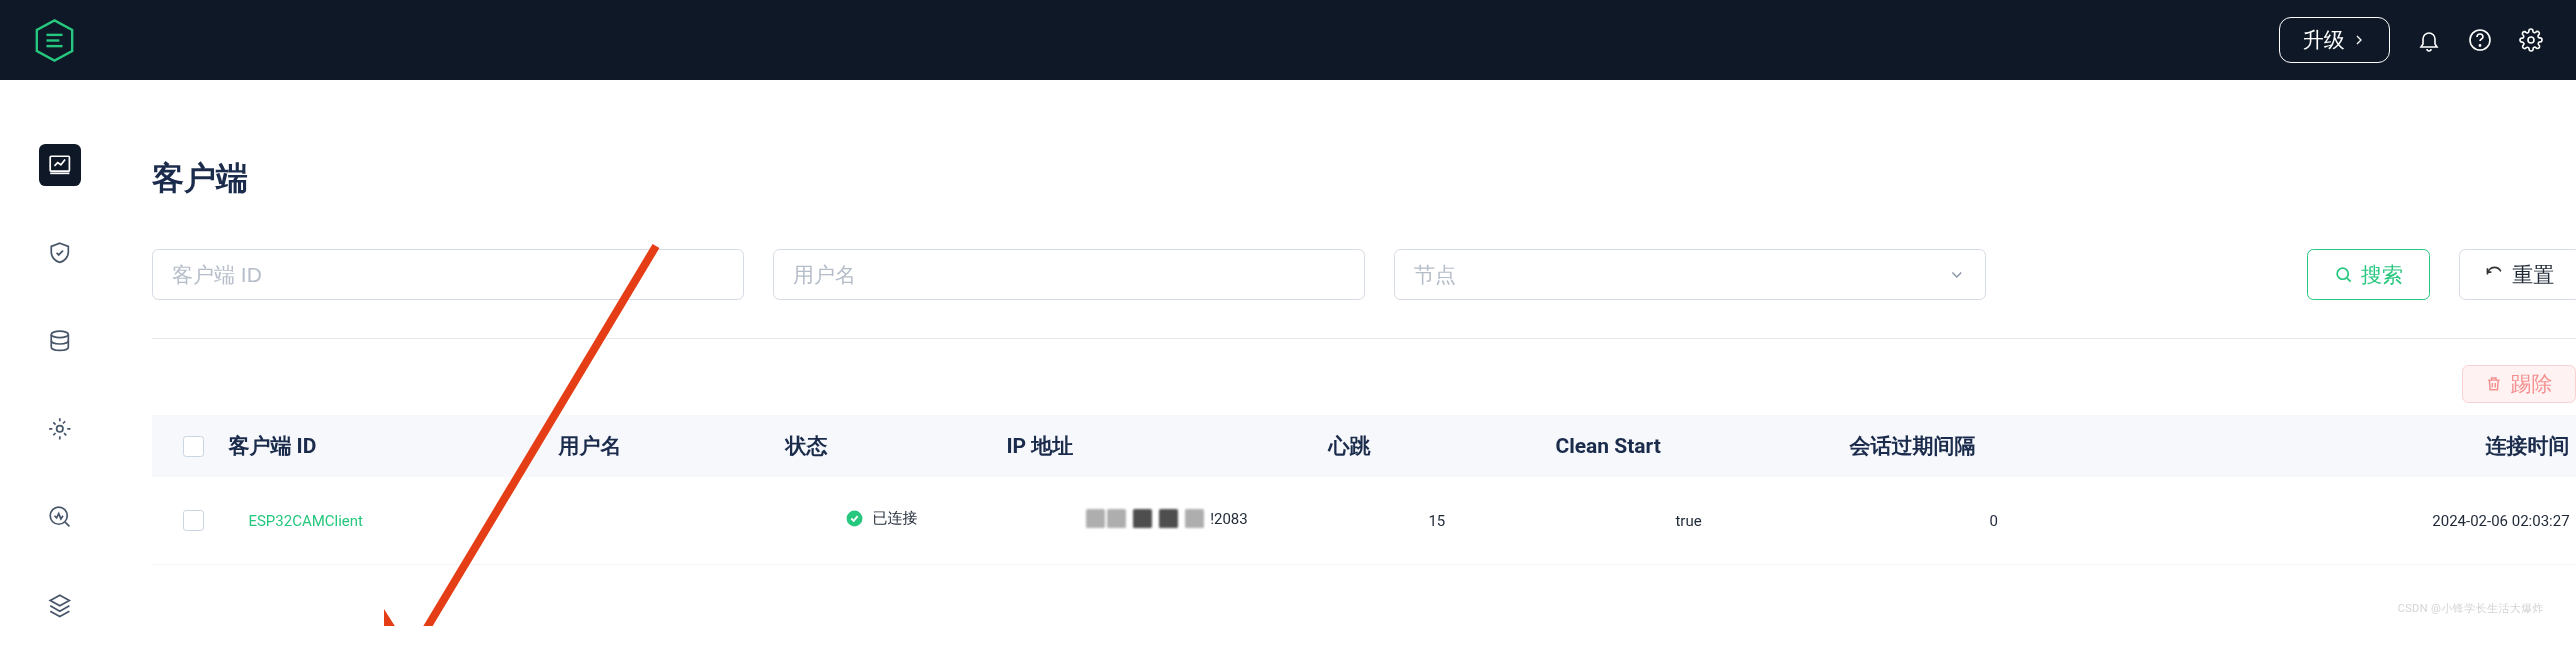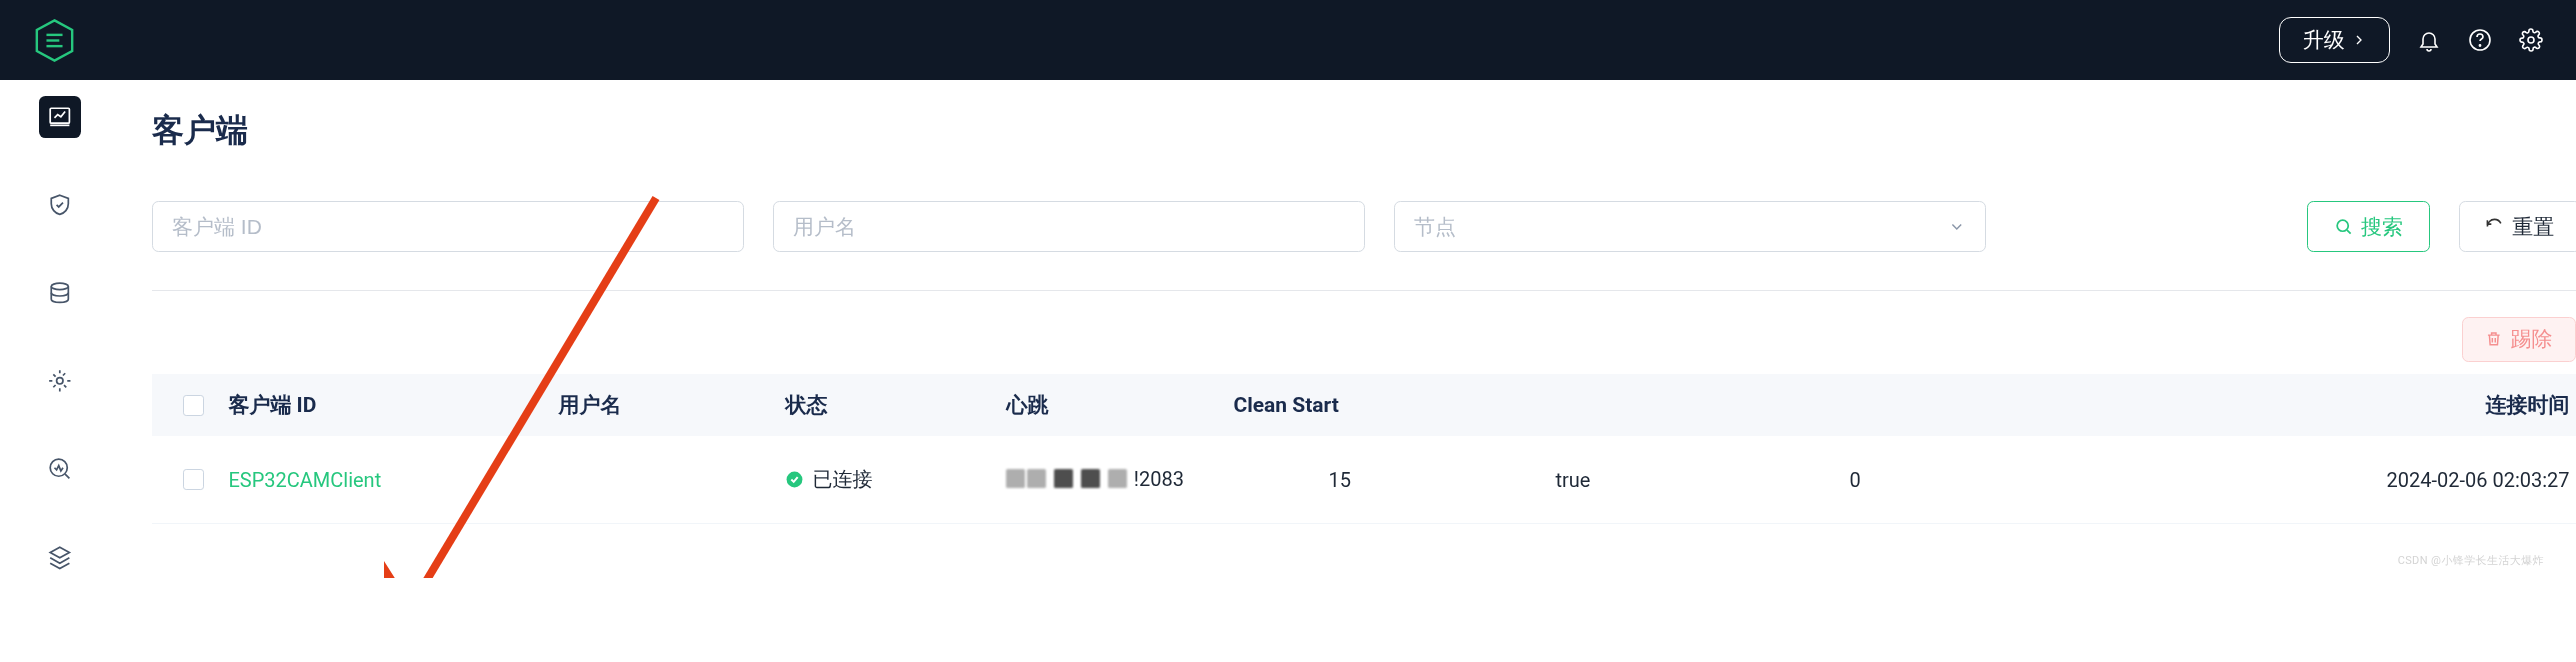--- a/index.html
+++ b/index.html
@@ -7,21 +7,21 @@
     
     .topbar { height: 80px; background: #0f1826; display: flex; align-items: center; justify-content: space-between; padding: 0 32px; }
     .logo-wrap { display: flex; align-items: center; }
     .logo-hex { width: 45px; height: 45px; }
     .topbar-right { display: flex; align-items: center; gap: 25.6px; }
     .upgrade-btn { border: 1.6px solid #fff; color: #fff; background: transparent; border-radius: 12px; padding: 8px 22.4px; font-size: 21px; font-weight: 500; display: inline-flex; align-items: center; gap: 6.4px; cursor: pointer; }
     .upgrade-btn svg { width: 16px; height: 16px; }
     .topbar-icon { width: 25.6px; height: 25.6px; color: #fff; cursor: pointer; display: flex; align-items: center; justify-content: center; }
     .topbar-icon svg { width: 24px; height: 24px; stroke: #fff; fill: none; stroke-width: 1.6; }
     
-    .layout { display: flex; }
+    .layout { display: flex; margin-top: 48px; }
     .sidebar { width: 120px; background: #fff; padding-top: 16px; display: flex; flex-direction: column; align-items: center; gap: 46px; }
     .side-item { width: 42px; height: 42px; display: flex; align-items: center; justify-content: center; border-radius: 6.4px; cursor: pointer; color: #475569; }
     .side-item.active { background: #0f1826; color: #fff; }
     .side-item svg { width: 25.6px; height: 25.6px; stroke: currentColor; fill: none; stroke-width: 1.6; }
     
     .content { flex: 1; padding: 29px 0 32px 32px; position: relative; }
     .title { font-size: 32px; font-weight: 700; color: #1a2b4c; margin-bottom: 48px; }
     
     .filters { display: flex; align-items: center; gap: 29px; padding-bottom: 38px; border-bottom: 0.8px solid #e5e7eb; margin-right: 0; }
     .filter-input { height: 51px; border: 0.8px solid #d5dbe2; border-radius: 6.4px; padding: 0 19px; font-size: 21px; color: #1f2937; background: #fff; }
@@ -30,27 +30,27 @@
     .fi-user { width: 592px; }
     .filter-select { width: 592px; height: 51px; border: 0.8px solid #d5dbe2; border-radius: 6.4px; padding: 0 19px; font-size: 21px; color: #b5bdc9; background: #fff; display: flex; align-items: center; justify-content: space-between; cursor: pointer; }
     .filter-select svg { width: 17.6px; height: 17.6px; stroke: #8a96a8; fill: none; stroke-width: 2; }
     .filter-spacer { flex: 1; }
     .search-btn { height: 51px; border: 1.6px solid #26c77e; color: #26c77e; background: #fff; border-radius: 6.4px; padding: 0 25.6px; font-size: 21px; font-weight: 400; display: inline-flex; align-items: center; gap: 8px; cursor: pointer; }
     .search-btn svg { width: 19px; height: 19px; stroke: #26c77e; fill: none; stroke-width: 2.2; }
     .reset-btn { height: 51px; border: 0.8px solid #d5dbe2; color: #1f2937; background: #fff; border-radius: 6.4px; padding: 0 25.6px; font-size: 21px; display: inline-flex; align-items: center; gap: 8px; cursor: pointer; margin-right: -4.8px; }
     .reset-btn svg { width: 19px; height: 19px; stroke: #333; fill: none; stroke-width: 2; }
     
     .toolbar { display: flex; justify-content: flex-end; padding: 25.6px 0 12.8px; }
-    .kick-btn { height: 45px; border: 0.8px solid #fbd0d0; color: #f58f8f; background: #fef2f2; border-radius: 6.4px; padding: 0 22.4px; font-size: 21px; display: inline-flex; align-items: center; gap: 8px; cursor: not-allowed; }
+    .kick-btn { height: 38px; border: 0.8px solid #fbd0d0; color: #f58f8f; background: #fef2f2; border-radius: 6.4px; padding: 0 22.4px; font-size: 21px; display: inline-flex; align-items: center; gap: 8px; cursor: not-allowed; }
     .kick-btn svg { width: 17.6px; height: 17.6px; stroke: #f58f8f; fill: none; stroke-width: 2; }
     
     .tbl { width: 100%; }
     .thead, .trow { display: flex; align-items: center; height: 88px; padding: 0 6.4px; }
     .thead { background: #f6f8fb; height: 62px; font-weight: 700; font-size: 21px; color: #1a2b4c; }
-    .trow { font-size: 20px; color: #1f2937; border-bottom: 0.8px solid #f1f5f9; }
+    .trow { font-size: 15px; color: #1f2937; border-bottom: 0.8px solid #f1f5f9; gap: 20px; }
     .c-chk { width: 70px; display: flex; justify-content: center; }
     .chk { width: 21px; height: 21px; border: 1.6px solid #cbd5e1; border-radius: 3.2px; background: #fff; cursor: pointer; }
     .c-id { width: 330px; }
     .c-user { width: 227px; }
     .c-status { width: 221px; }
     .c-ip { width: 322px; }
     .c-heart { width: 227px; }
     .c-clean { width: 294px; }
     .c-expiry { width: 416px; }
     .c-conn { flex: 1; text-align: right; padding-right: 0; }
@@ -188,22 +188,24 @@
     </div>
 
     <div class="tbl">
       <div class="thead">
         <div class="c-chk">
             <div class="chk"></div>
           </div>
         <div class="c-id">客户端 ID</div>
         <div class="c-user">用户名</div>
         <div class="c-status">状态</div>
+        <div class="c-ip">IP 地址</div>
         <div class="c-heart">心跳</div>
         <div class="c-clean">Clean Start</div>
+        <div class="c-expiry">会话过期间隔</div>
         <div class="c-conn">连接时间</div>
       </div>
       <div class="trow">
         <div class="c-chk">
             <div class="chk"></div>
           </div>
         <div class="c-id"><span class="link">ESP32CAMClient</span></div>
         <div class="c-user"></div>
         <div class="c-status">
           <span class="status">

